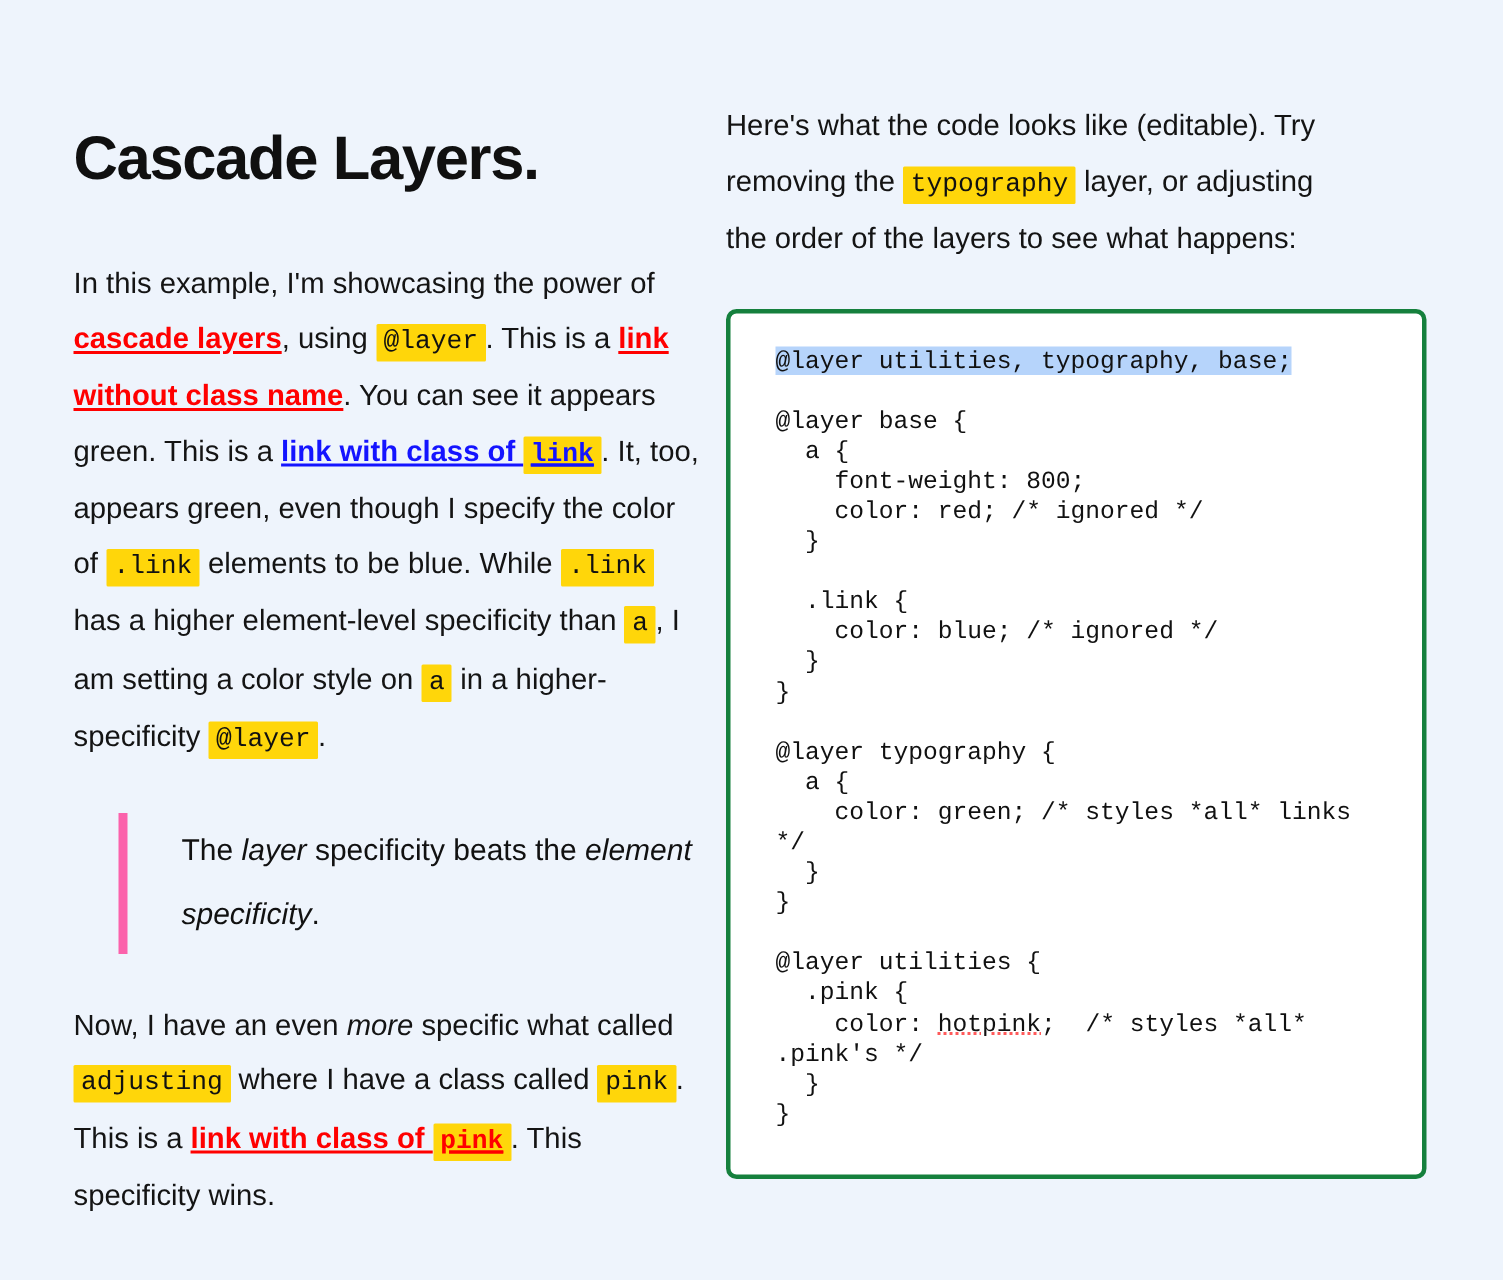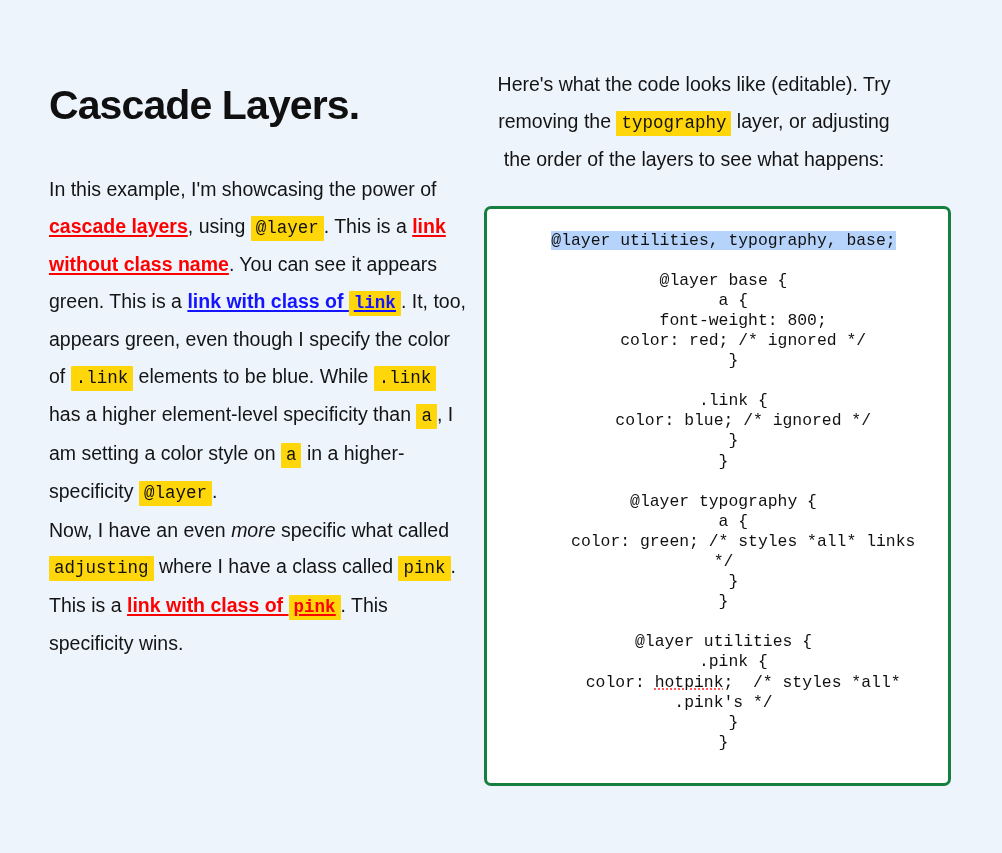--- a/index.html
+++ b/index.html
@@ -28,21 +28,20 @@
   .col-left {
     width: 467px;
     box-sizing: border-box;
     padding: 84px 0 0 49px;
   }
 
   .col-right {
     width: 535px;
     box-sizing: border-box;
     padding: 66px 51px 0 17px;
-    text-align: center;
   }
 
   
   .title {
     font-size: 41px;
     font-weight: 700;
     letter-spacing: -0.9px;
     line-height: 1.05;
     margin: 0 0 44px 0;
     color: #101010;
@@ -145,20 +144,21 @@
 <body>
 
 <div class="page">
 
   <div class="col-left">
 
     <h1 class="title">Cascade Layers.</h1>
 
     <p class="prose intro-copy"><span>In this example, I'm showcasing the power of </span><a class="red" href="#">cascade layers</a><span>, using </span><code class="chip">@layer</code><span>. This is a </span><a class="red" href="#">link without class name</a><span>. You can see it appears green. This is a </span><a class="blue" href="#"><span>link with class of </span><code class="chip">link</code></a><span>. It, too, appears green, even though I specify the color of </span><code class="chip">.link</code><span> elements to be blue. While </span><code class="chip">.link</code><span> has a higher element-level specificity than </span><code class="chip">a</code><span>, I am setting a color style on </span><code class="chip">a</code><span> in a higher-specificity </span><code class="chip">@layer</code><span>.</span></p>
 
+    <blockquote class="quote"><span>The </span><em>layer</em><span> specificity beats the </span><em>element specificity</em><span>.</span></blockquote>
 
     <p class="prose intro-copy"><span>Now, I have an even </span><em>more</em><span> specific what called </span><code class="chip">adjusting</code><span> where I have a class called </span><code class="chip">pink</code><span>. This is a </span><a class="red" href="#"><span>link with class of </span><code class="chip">pink</code></a><span>. This specificity wins.</span></p>
 
   </div>
 
   <div class="col-right">
 
     <p class="right-intro"><span>Here's what the code looks like (editable). Try removing the </span><code class="chip">typography</code><span> layer, or adjusting the order of the layers to see what happens:</span></p>
 
     <div class="code-panel">

